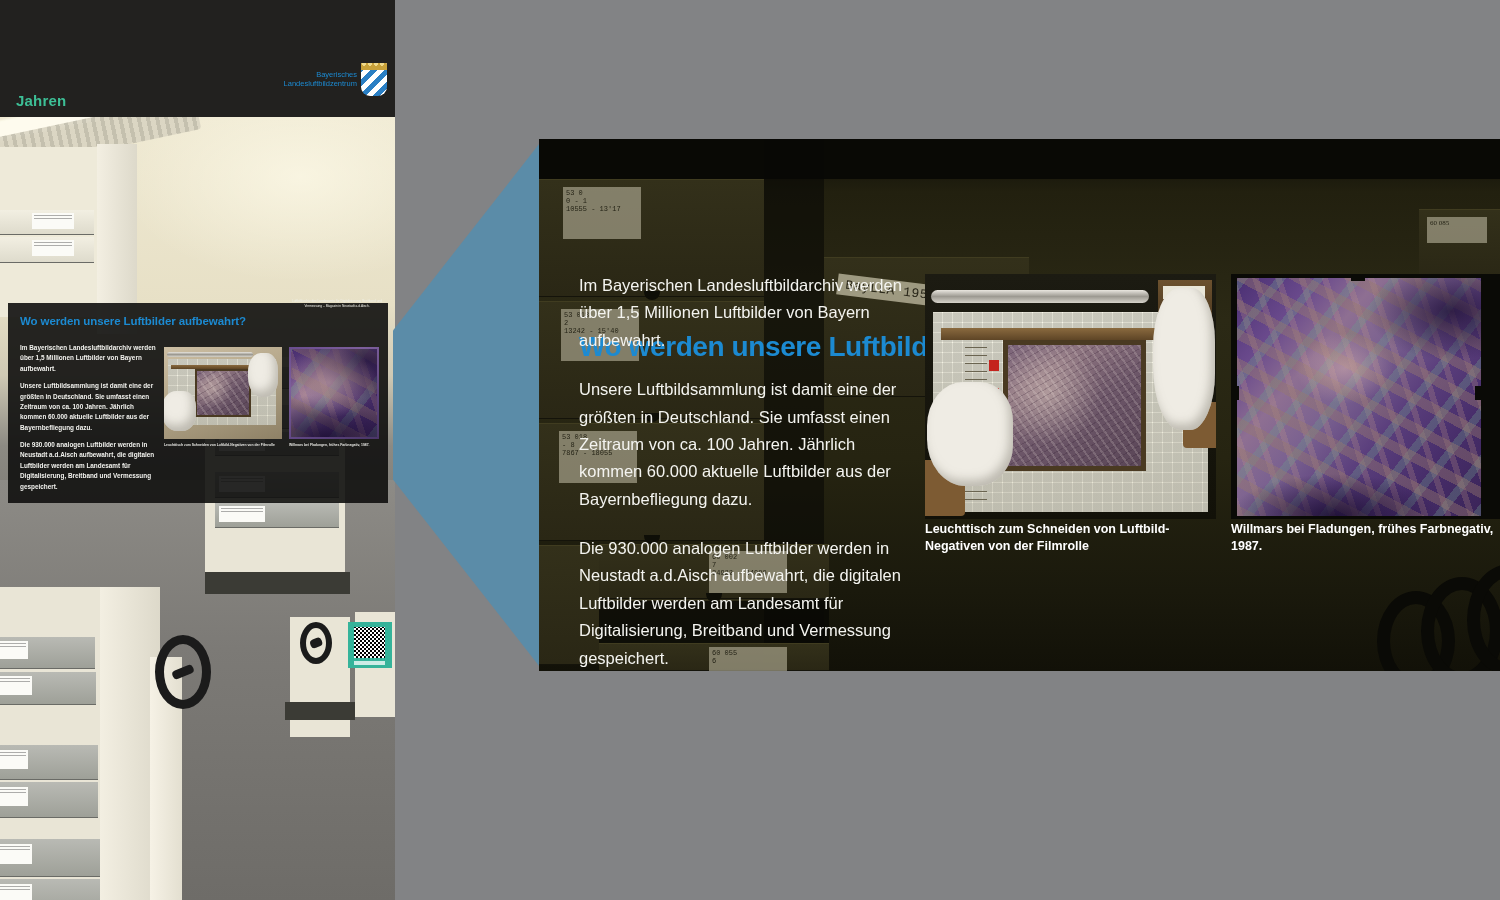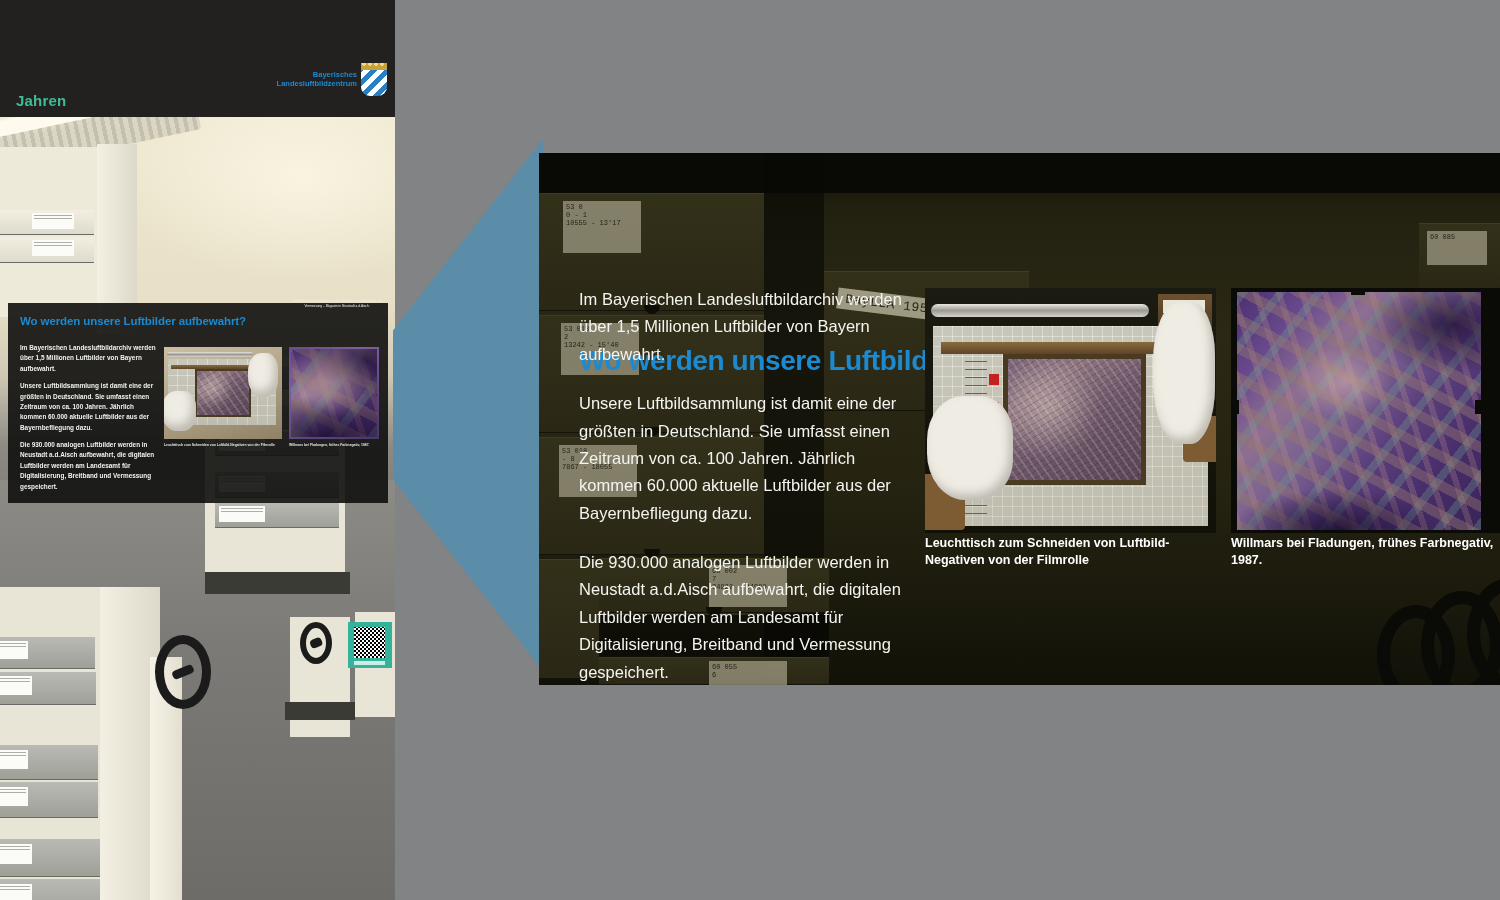--- a/index.html
+++ b/index.html
@@ -22,21 +22,21 @@
   }
   .poster-title {
     position:absolute; left:16px; top:60px;
     font-size:26px; font-weight:bold; color:#ffffff; letter-spacing:-0.3px;
   }
   .poster-sub {
     position:absolute; left:16px; top:92px;
     font-size:15px; font-weight:bold; color:#3dbf96; letter-spacing:0.2px;
   }
   .logo-wrap { position:absolute; right:8px; top:63px; display:flex; align-items:center; gap:4px; }
-  .logo-txt { text-align:right; line-height:1.12; color:#1c8ad1; font-size:7.5px; font-weight:bold; }
+  .logo-txt { text-align:right; line-height:1.12; color:#1c8ad1; font-size:7.5px; font-weight:normal; }
   .coa {
     width:26px; height:33px; position:relative; overflow:hidden;
     border-radius:1px 1px 9px 9px;
     background:
       repeating-linear-gradient(-45deg,#ffffff 0 5px,#2a7fc4 5px 10px);
   }
   .coa-crown {
     position:absolute; left:0; top:0; width:26px; height:7px;
     background:#c8a13a;
   }
@@ -144,21 +144,20 @@
     position:absolute; left:393px; top:139px; width:150px; height:532px;
     background:#5b8ca8; z-index:2;
     clip-path:polygon(100% 0, 100% 100%, 0 64%, 0 36%);
   }
 
   
   #panel{
     position:absolute; left:539px; top:139px; width:961px; height:532px;
     overflow:hidden; z-index:3;
     background:#23220f;
-    margin-top:14px;
   }
   
   .panel-bg{ position:absolute; inset:0; background:
       linear-gradient(180deg,#0c0c08 0%, #22200f 10%, #2b2915 34%, #262411 60%, #1a190c 85%, #121108 100%);
   }
   .pdrawer{
     position:absolute; background:linear-gradient(180deg,#33301a,#2a2715);
     border-bottom:1px solid #14130a; border-top:1px solid #403c20;
   }
   .pdrawer .knob{
@@ -452,21 +451,21 @@
     </div>
     <div class="plabel" style="left:170px;top:412px;width:78px;height:42px;">60 002<br>7<br>34922 - 34980</div>
     <div class="pshadow" style="left:60px;top:462px;width:230px;height:42px;opacity:.85;"></div>
     <div class="pdrawer" style="left:60px;top:504px;width:230px;height:28px;"></div>
     <div class="plabel" style="left:170px;top:508px;width:78px;height:30px;">60 055<br>6</div>
 
     <div class="reel" style="left:838px;top:452px;width:78px;height:100px;"></div>
     <div class="reel" style="left:882px;top:438px;width:82px;height:108px;"></div>
     <div class="reel" style="left:928px;top:425px;width:86px;height:112px;"></div>
     <div class="pdrawer" style="left:880px;top:70px;width:90px;height:70px;"></div>
-    <div class="plabel" style="left:888px;top:78px;width:60px;height:34px;">60 085</div>
+    <div class="plabel" style="left:888px;top:78px;width:60px;height:26px;font-family:Liberation Serif, serif;">60 085</div>
 
     <div class="panel-title">Wo werden unsere Luftbilder aufbewahrt?</div>
 
     <div class="panel-body">
       <p>Im Bayerischen Landesluftbildarchiv werden über 1,5 Millionen Luftbilder von Bayern aufbewahrt.</p>
       <p>Unsere Luftbildsammlung ist damit eine der größten in Deutschland. Sie umfasst einen Zeitraum von ca. 100 Jahren. Jährlich kommen 60.000 aktuelle Luftbilder aus der Bayernbefliegung dazu.</p>
       <p>Die 930.000 analogen Luftbilder werden in Neustadt a.d.Aisch aufbewahrt, die digitalen Luftbilder werden am Landesamt für Digitalisierung, Breitband und Vermessung gespeichert.</p>
     </div>
 
     <div class="shot" id="shot1">

